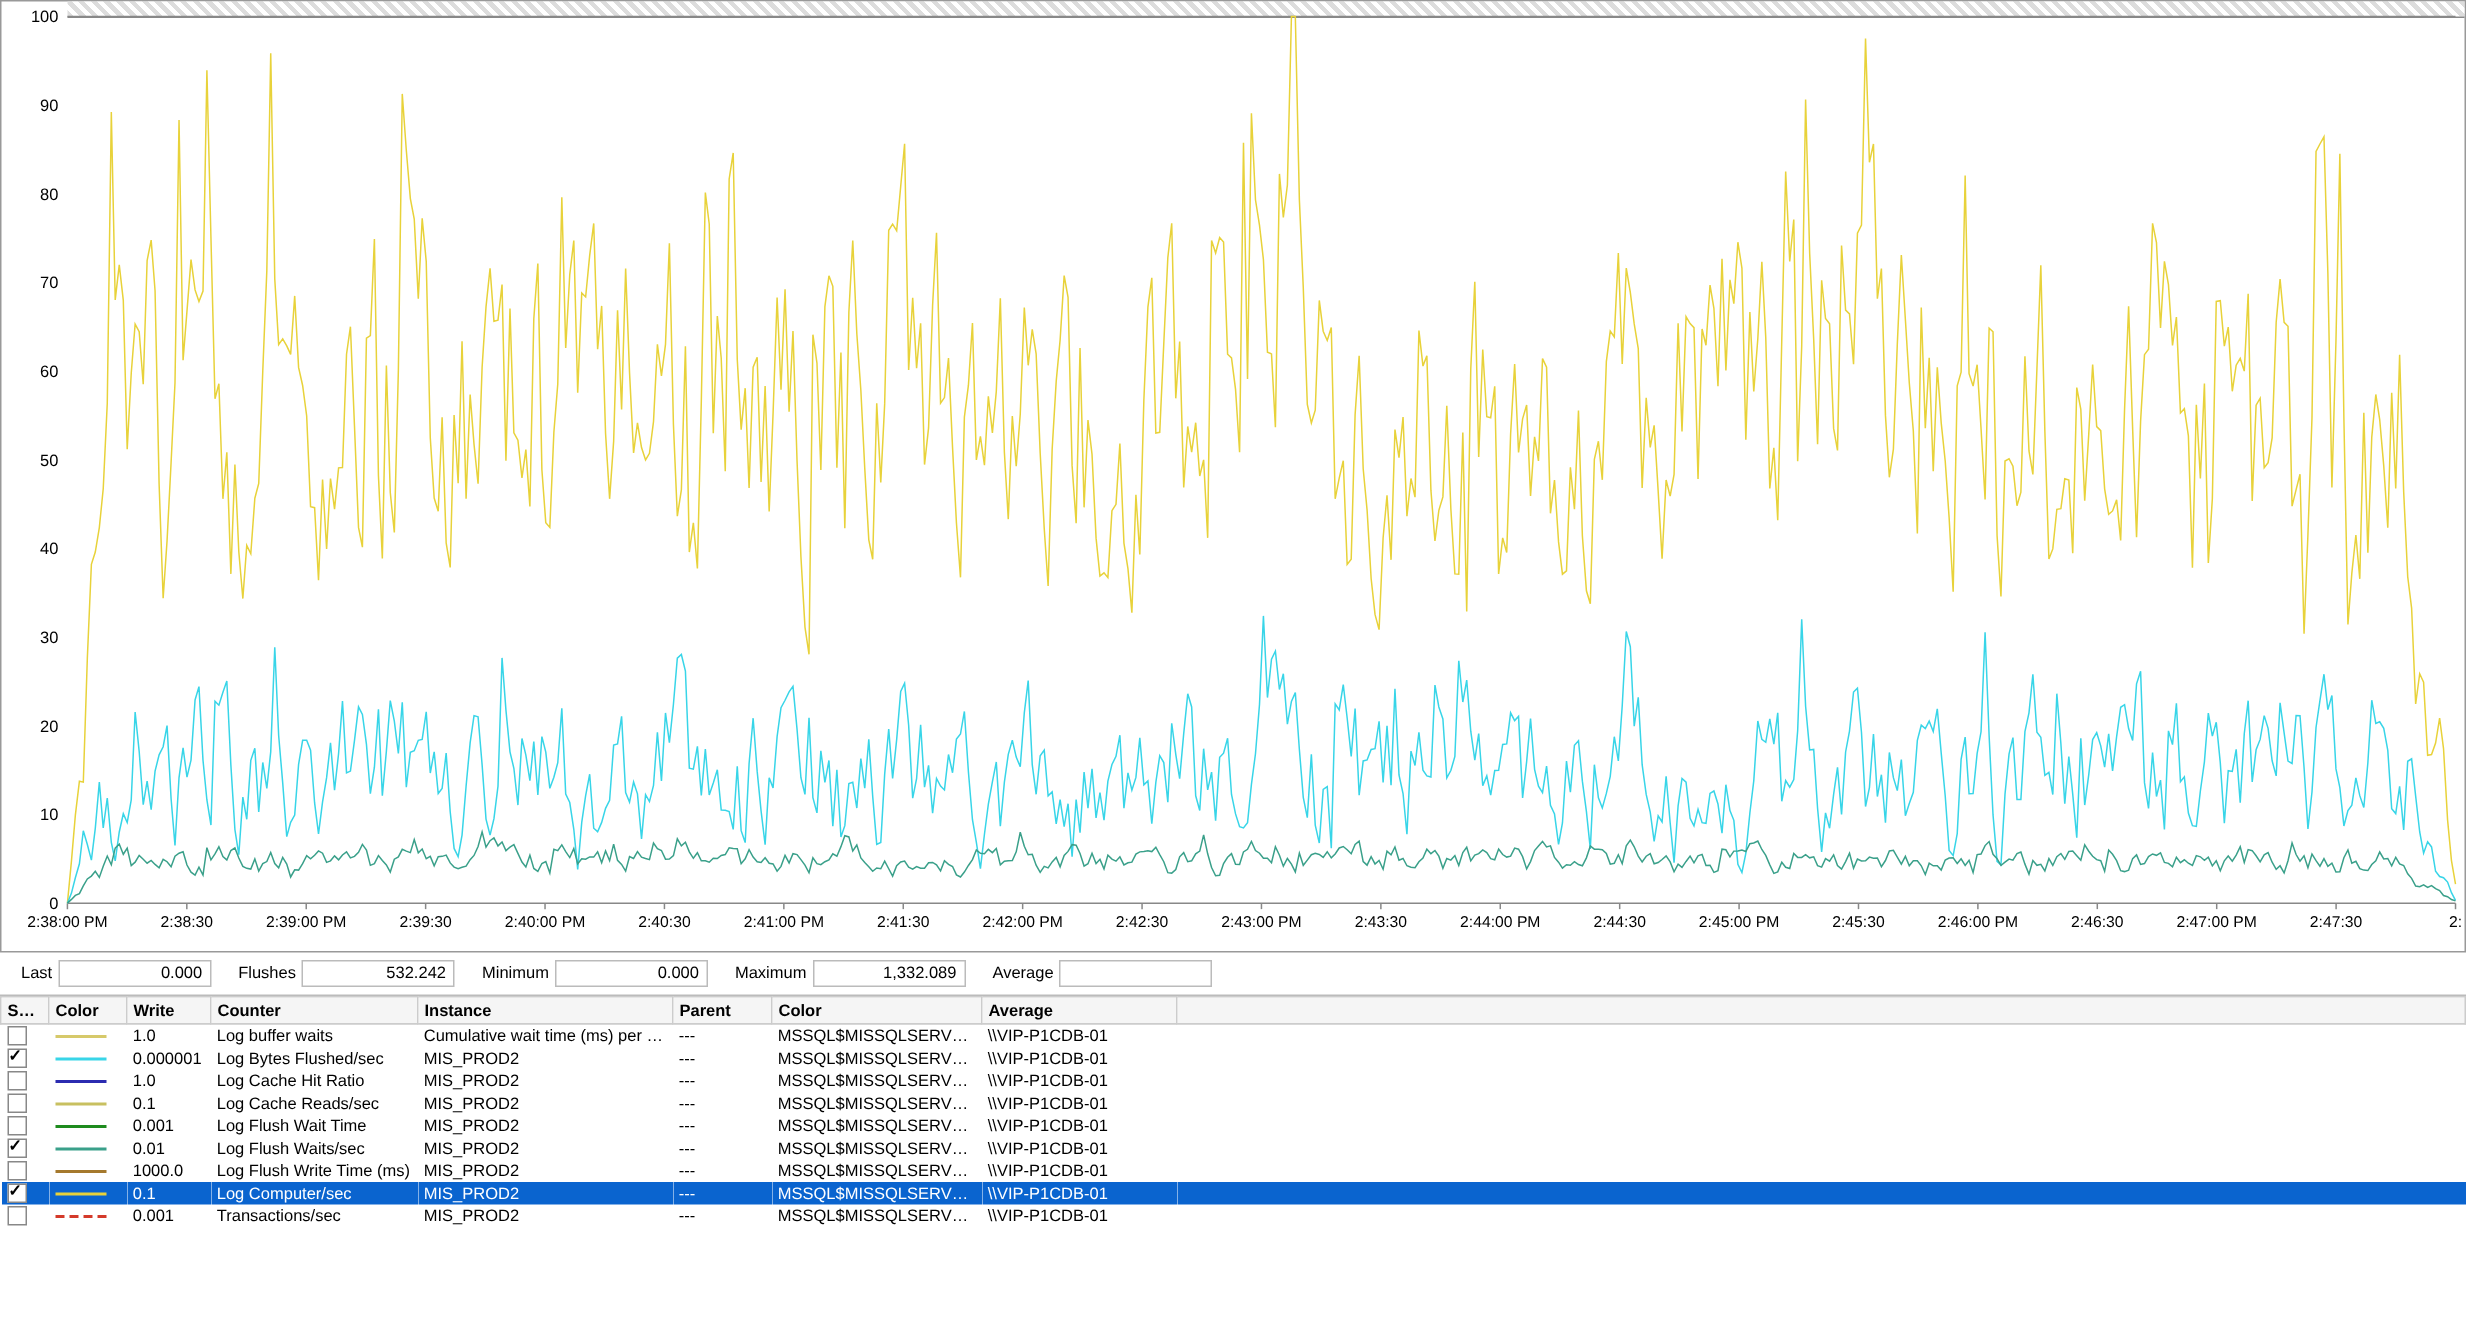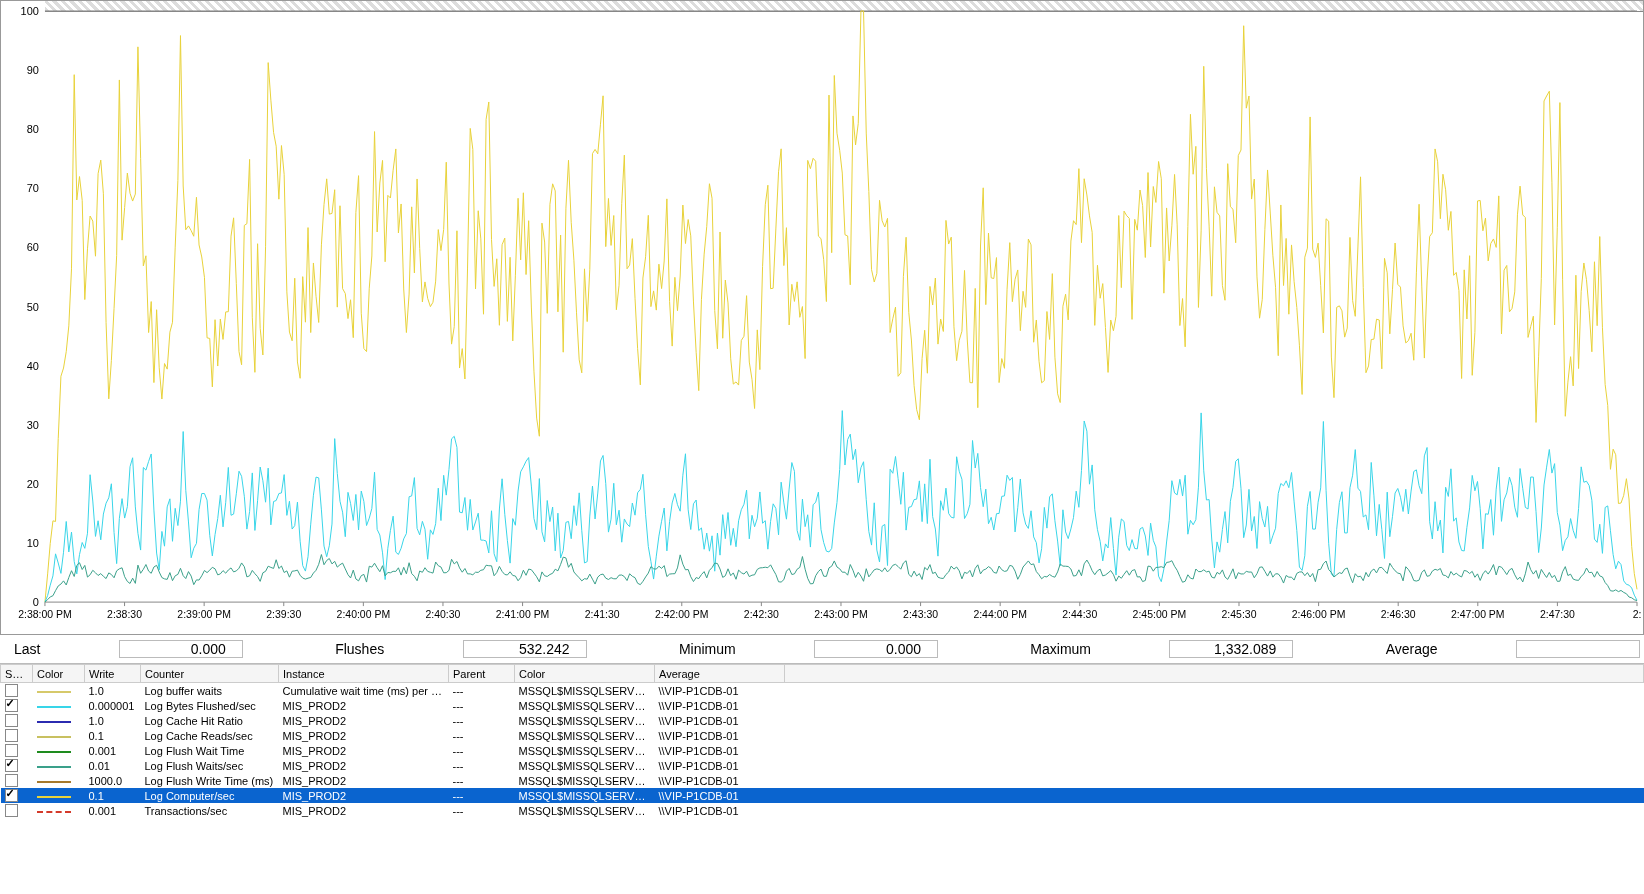--- a/index.html
+++ b/index.html
@@ -1,27 +1,27 @@
 <!DOCTYPE html>
 <html><head>
 <meta charset="utf-8">
 <style>
 html,body{margin:0;padding:0;width:1644px;height:894px;font-family:"Segoe UI",Tahoma,sans-serif;font-size:11px;color:#000;background:#fff;overflow:hidden}
 .root{width:100%;height:100%;display:flex;flex-direction:column}
 .chart-pane{flex:0 0 635px;position:relative;border:1px solid #999;box-sizing:border-box;background:#fff}
 .chart-topbar{position:absolute;top:0;left:44px;right:0;height:10px;background:repeating-linear-gradient(45deg,#ddd 0,#ddd 3px,#fff 3px,#fff 6px);border-bottom:1px solid #888}
 .chart-svg{position:absolute;top:0;left:0;width:100%;height:100%}
-.stats-bar{flex:0 0 22px;display:flex;align-items:center;justify-content:space-between;padding:3px 4px 0 0;gap:4px;font-size:14px}
+.stats-bar{flex:0 0 22px;display:flex;align-items:center;justify-content:flex-start;padding:3px 4px 0 0;gap:4px;font-size:11px}
 .stats-bar .lbl{margin-left:14px}
-.stats-bar .val{display:inline-block;border:1px solid #bbb;background:#fff;height:16px;line-height:16px;padding:0 16px;min-width:90px;text-align:right;font-family:inherit}
+.stats-bar .val{display:inline-block;border:1px solid #bbb;background:#fff;height:16px;line-height:16px;padding:0 5px;min-width:90px;text-align:right;font-family:inherit}
 .spacer{flex:0 0 3px}
 .grid-pane{flex:1 1 auto;border-top:1px solid #bbb;overflow:hidden}
 table{border-collapse:collapse;width:100%;table-layout:fixed}
 th,td{height:15px;padding:0 4px;text-align:left;overflow:hidden;white-space:nowrap;text-overflow:ellipsis;font-size:11px}
-thead th{background:#f5f5f5;border:1px solid #ccc;font-weight:400;height:17px}
+thead th{background:#f5f5f5;border:1px solid #ccc;font-weight:700;height:17px}
 tbody tr.selected td{background:#0a64cf;color:#fff}
 .chk{width:11px;height:11px;border:1px solid #888;display:inline-block;vertical-align:middle;background:#fff;position:relative}
 .chk.on::after{content:"✓";position:absolute;top:-3px;left:0;font-size:11px;color:#000;font-weight:700}
 tbody tr.selected .chk.on::after{color:#000}
 .swatch{display:inline-block;width:34px;height:2px;vertical-align:middle}
 .swatch.dash{height:0;border-top:2px dashed}
 </style>
 </head>
 <body>
 <div class="root">

